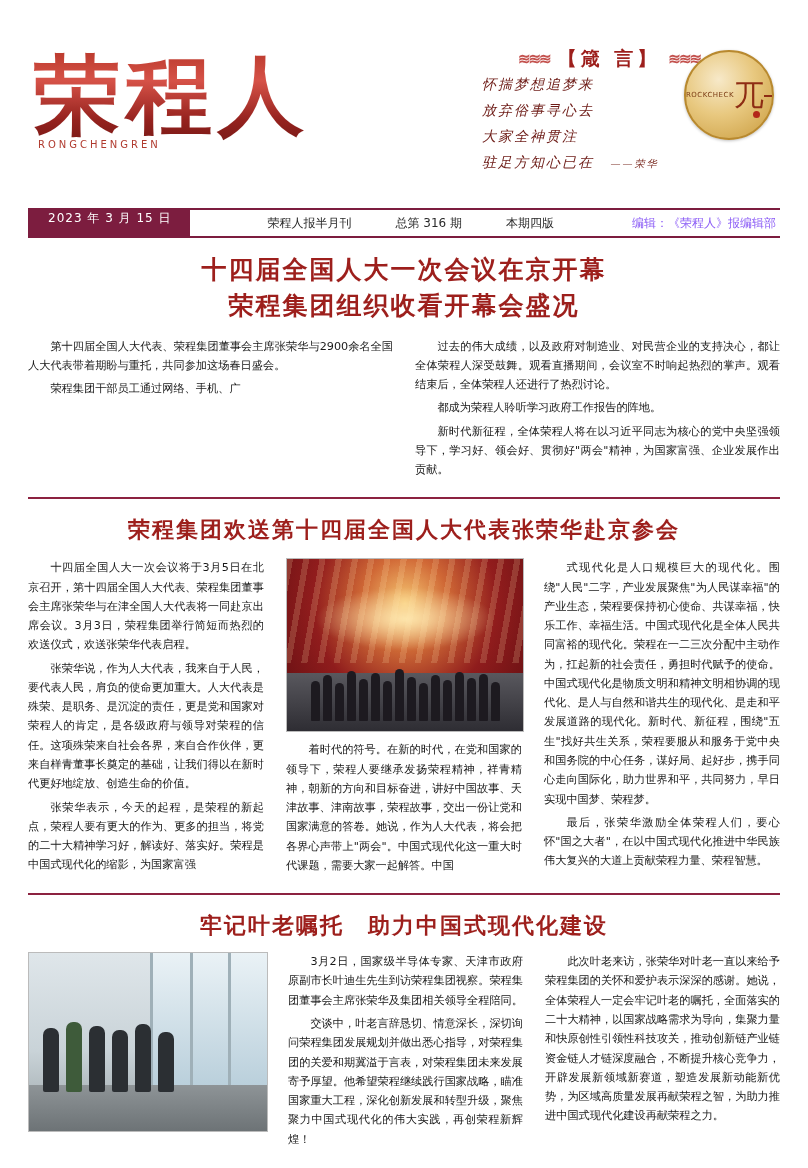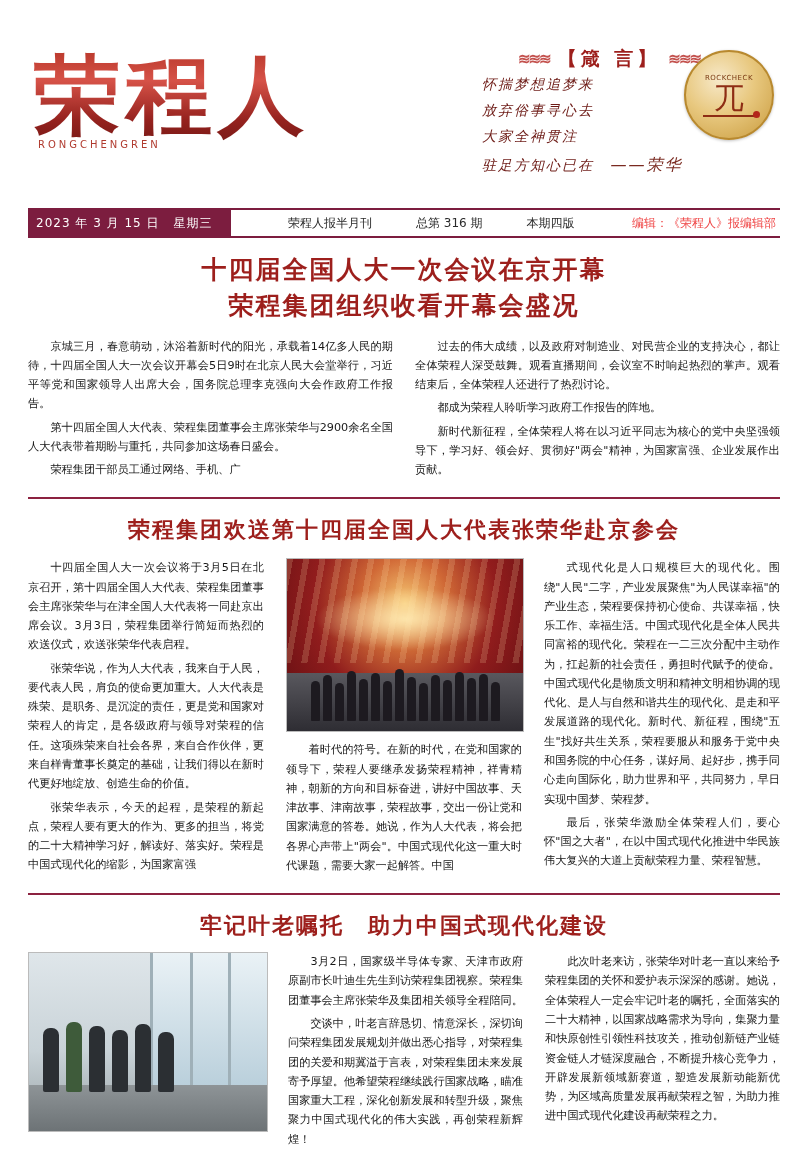--- a/index.html
+++ b/index.html
@@ -27,44 +27,44 @@
     text-align:center;font-family:"DejaVu Serif","Liberation Serif",serif;
     font-size:19px;color:#9d1f1c;font-weight:700;letter-spacing:4px;
     position:relative;display:flex;align-items:center;justify-content:center;gap:8px;
   }
   .flourish{color:#b9332f;font-size:15px;letter-spacing:-2px;opacity:.85;}
   .motto-lines{
     padding-left:44px;
     font-family:"DejaVu Serif","Liberation Serif",serif;
     font-size:14px;color:#6d1b16;line-height:1.85;letter-spacing:2px;font-style:italic;
   }
-  .motto-lines .sig{font-size:16px;margin-left:10px;color:#7a2a20;}
+  .motto-lines .sig{font-size:10px;margin-left:10px;color:#7a2a20;}
   .seal{
     position:absolute;right:6px;top:4px;width:86px;height:86px;border-radius:50%;
     background:radial-gradient(circle at 38% 32%,#f7e9c9 0%,#e8c87f 45%,#c89a3c 100%);
-    border:2px solid #b8892f;display:flex;flex-direction:column;align-items:center;justify-content:center;
+    border:2px solid #b8892f;display:flex;flex-direction:row;align-items:center;justify-content:center;
     box-shadow:0 1px 3px rgba(0,0,0,.25);
   }
   .seal-top{font-size:7px;color:#7a3a12;letter-spacing:.5px;margin-bottom:1px;}
   .seal-mark{font-size:30px;color:#8e2d14;font-family:"DejaVu Serif","Liberation Serif",serif;line-height:1;}
   .seal-bar{width:52px;height:2px;background:#8e2d14;margin-top:2px;}
   .seal-dot{position:absolute;right:12px;bottom:20px;width:7px;height:7px;border-radius:50%;background:#b3261a;}
 
   
   .infobar{
     display:flex;align-items:stretch;height:26px;margin-top:12px;
     border-top:2px solid #7c1d3f;border-bottom:2px solid #7c1d3f;
     font-size:12px;
   }
   .infobar .date{
     background:#7c1d3f;color:#fff;display:flex;align-items:center;gap:14px;
-    padding:0 18px 0 8px;letter-spacing:1px;
+    padding:0 18px 0 20px;letter-spacing:1px;flex-direction:column;
   }
   .infobar .mid{flex:1;display:flex;align-items:center;justify-content:center;gap:44px;color:#2a2a2a;}
-  .infobar .right{display:flex;align-items:center;padding-right:4px;color:#ef4444;}
+  .infobar .right{display:flex;align-items:center;padding-right:4px;color:#8b5cf6;}
 
   
   .article{padding-top:14px;}
   .headline{
     text-align:center;color:#9d1f1c;font-weight:700;
     font-family:"DejaVu Sans","Liberation Sans",sans-serif;
     letter-spacing:2px;
   }
   .h1a{font-size:25px;line-height:1.45;}
   .h2a{font-size:22px;line-height:1.5;}
@@ -157,21 +157,20 @@
       <span>本期四版</span>
     </div>
     <div class="right">编辑：《荣程人》报编辑部</div>
   </div>
 
   <div class="article">
     <div class="headline h1a">十四届全国人大一次会议在京开幕</div>
     <div class="headline h1a">荣程集团组织收看开幕会盛况</div>
     <div class="cols3">
       <div class="col">
-        <p class="body">京城三月，春意萌动，沐浴着新时代的阳光，承载着14亿多人民的期待，十四届全国人大一次会议开幕会5日9时在北京人民大会堂举行，习近平等党和国家领导人出席大会，国务院总理李克强向大会作政府工作报告。</p>
         <p class="body">第十四届全国人大代表、荣程集团董事会主席张荣华与2900余名全国人大代表带着期盼与重托，共同参加这场春日盛会。</p>
         <p class="body">荣程集团干部员工通过网络、手机、广</p>
       </div>
       <div class="col">
         <p class="body">过去的伟大成绩，以及政府对制造业、对民营企业的支持决心，都让全体荣程人深受鼓舞。观看直播期间，会议室不时响起热烈的掌声。观看结束后，全体荣程人还进行了热烈讨论。</p>
         <p class="body">都成为荣程人聆听学习政府工作报告的阵地。</p>
         <p class="body">新时代新征程，全体荣程人将在以习近平同志为核心的党中央坚强领导下，学习好、领会好、贯彻好"两会"精神，为国家富强、企业发展作出贡献。</p>
       </div>
     </div>
   </div>

